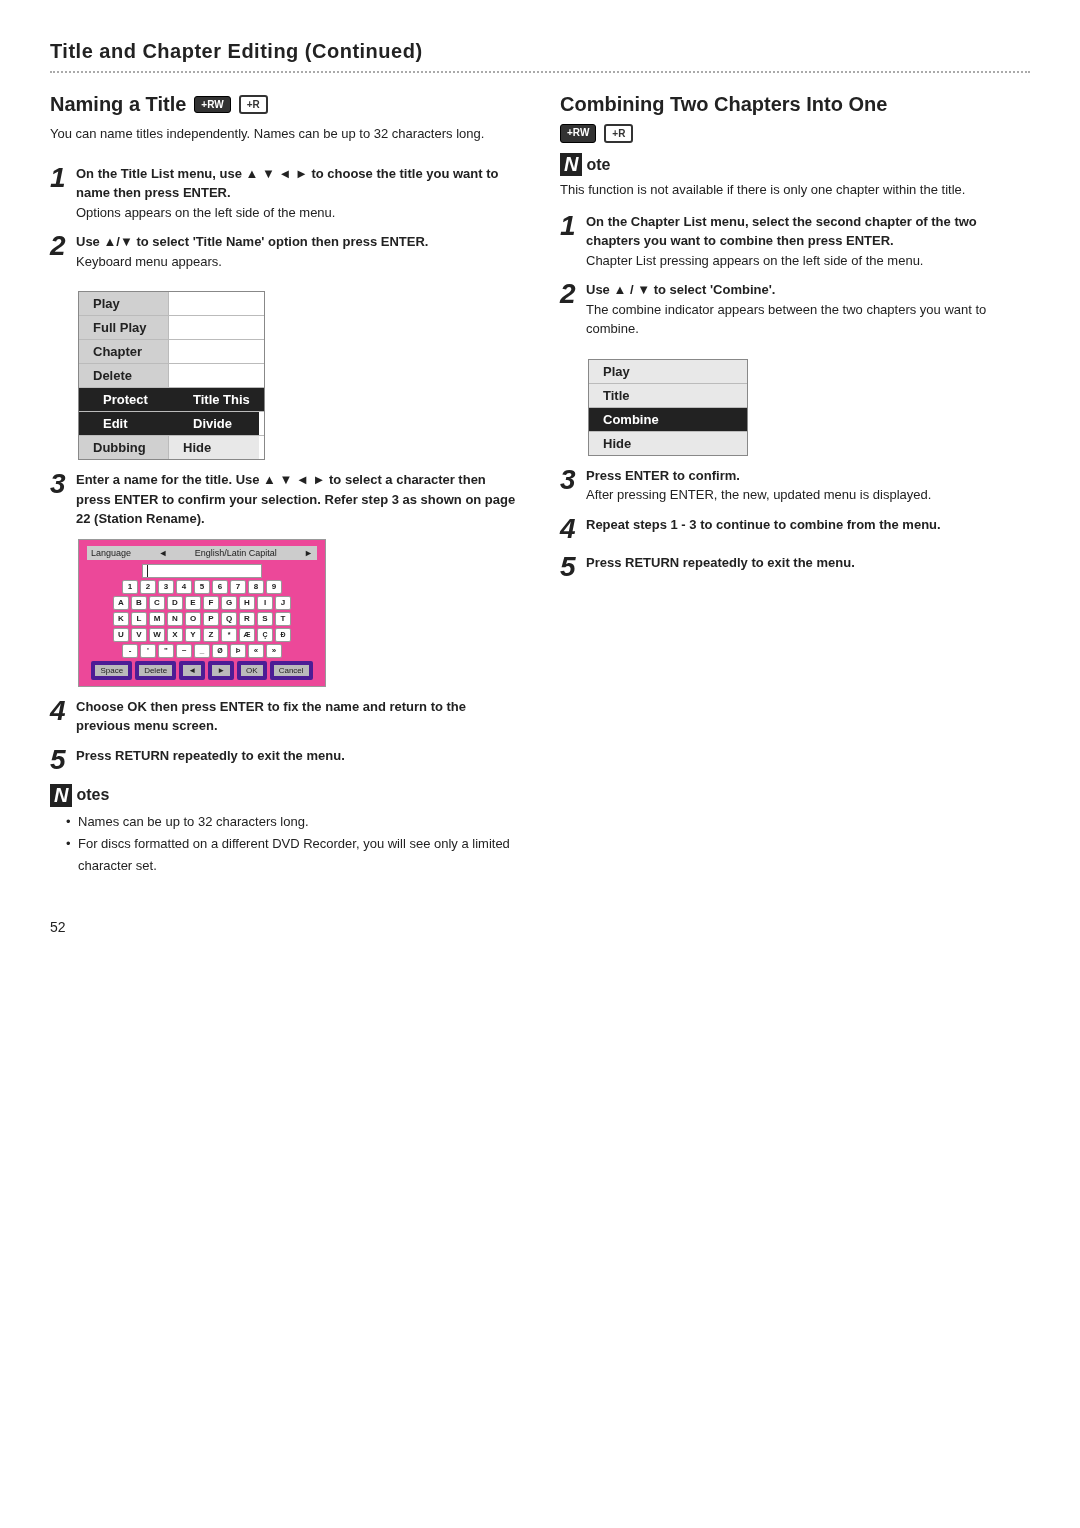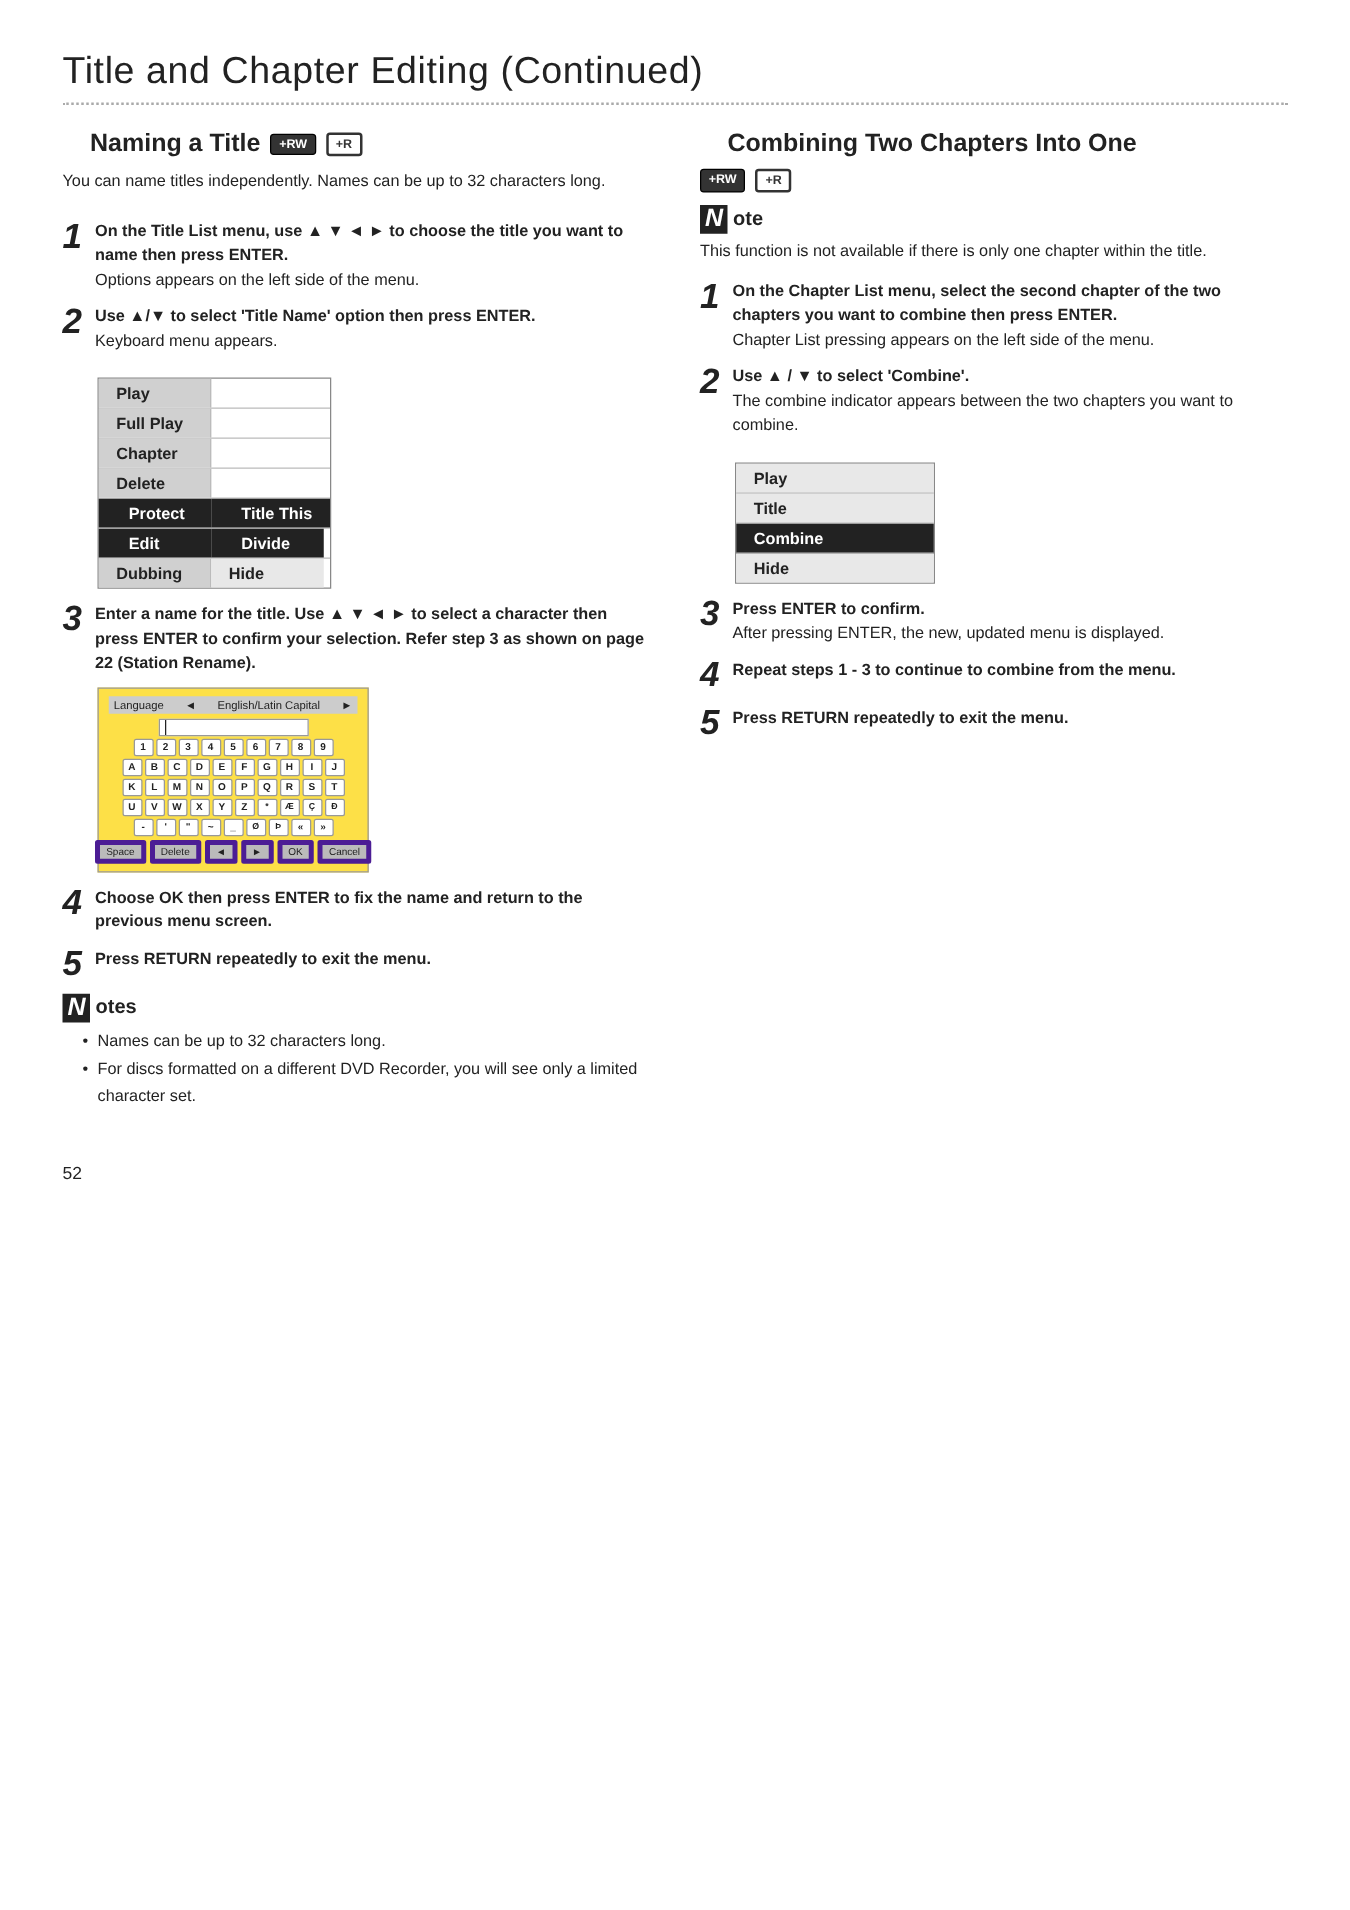--- a/index.html
+++ b/index.html
@@ -7,22 +7,22 @@
       width: 1080px;
       min-height: 1528px;
       background: #fff;
       font-family: Arial, Helvetica, sans-serif;
       font-size: 14px;
       color: #222;
       padding: 40px 50px;
     }
 
     .page-title {
-      font-size: 30px;
-      font-weight: normal;
+      font-size: 20px;
+      font-weight: bold;
       margin-bottom: 8px;
       letter-spacing: 0.5px;
     }
 
     .dotted-divider {
       border: none;
       border-top: 2px dotted #aaa;
       margin-bottom: 20px;
     }
 
@@ -39,21 +39,20 @@
       flex: 1;
     }
 
     .section-title {
       font-size: 20px;
       font-weight: bold;
       margin-bottom: 8px;
       display: flex;
       align-items: center;
       gap: 8px;
-      margin-left: 22px;
     }
 
     .badge {
       display: inline-block;
       background: #333;
       color: #fff;
       font-size: 10px;
       font-weight: bold;
       padding: 2px 6px;
       border-radius: 3px;
@@ -167,22 +166,22 @@
       padding-left: 24px;
     }
 
     .menu-two-col .cell.light {
       background: #e8e8e8;
     }
 
     
     .keyboard-box {
       border: 1px solid #999;
-      background: #fde047;
-      width: 217px;
+      background: #ec4899;
+      width: 248px;
       margin: 10px 0 10px 28px;
       padding: 6px 8px;
       font-size: 10px;
     }
 
     .keyboard-box .kb-header {
       display: flex;
       justify-content: space-between;
       align-items: center;
       margin-bottom: 4px;

